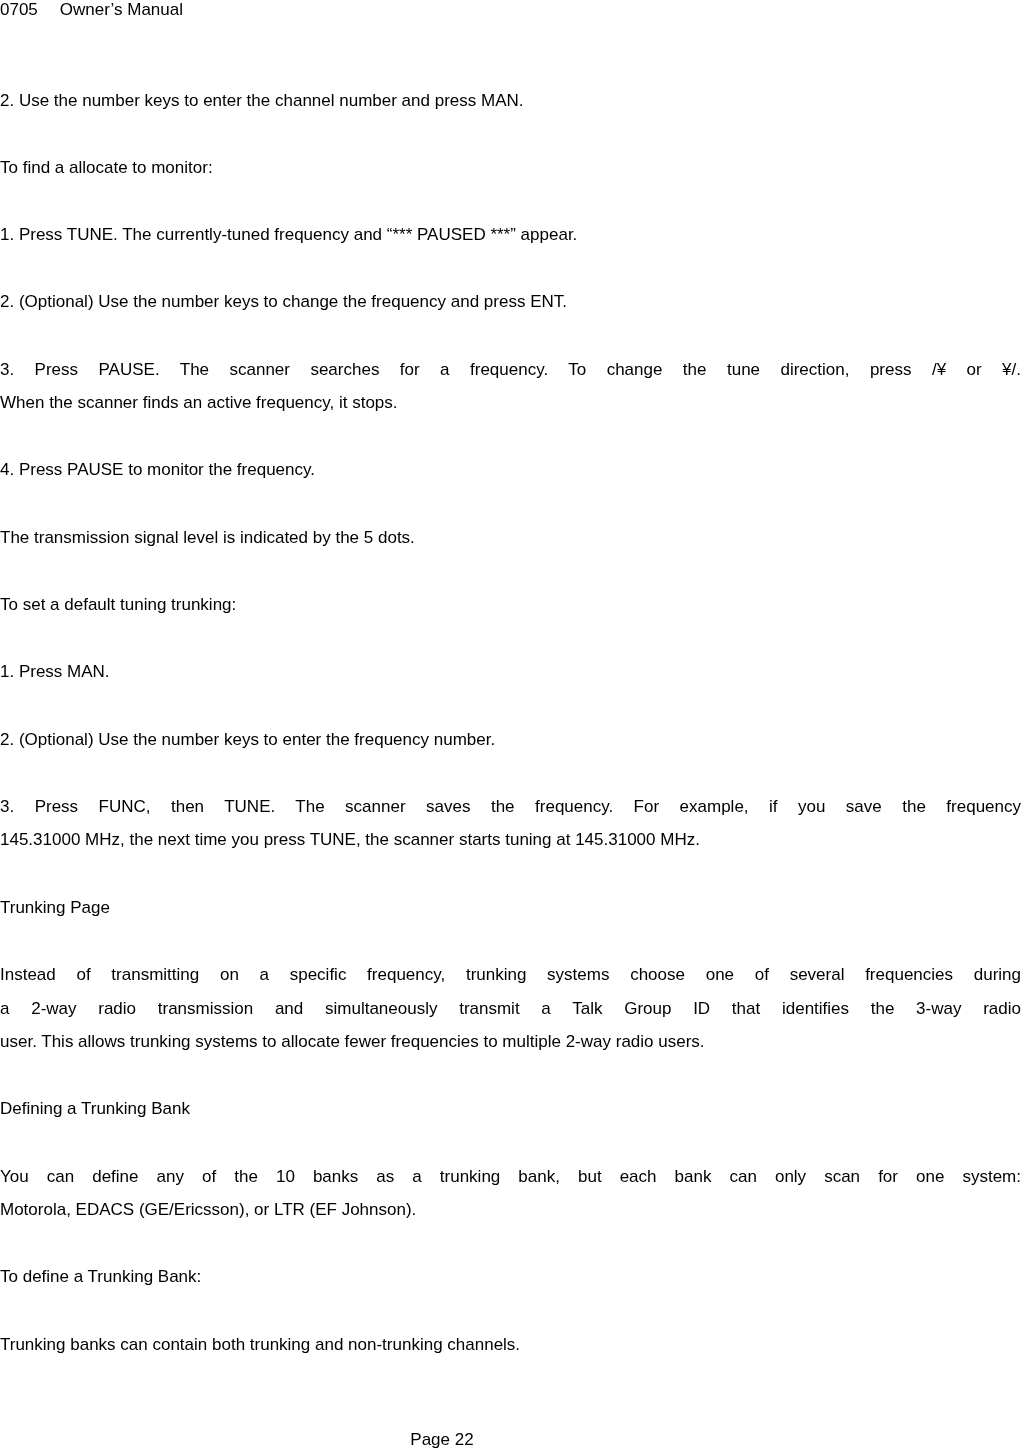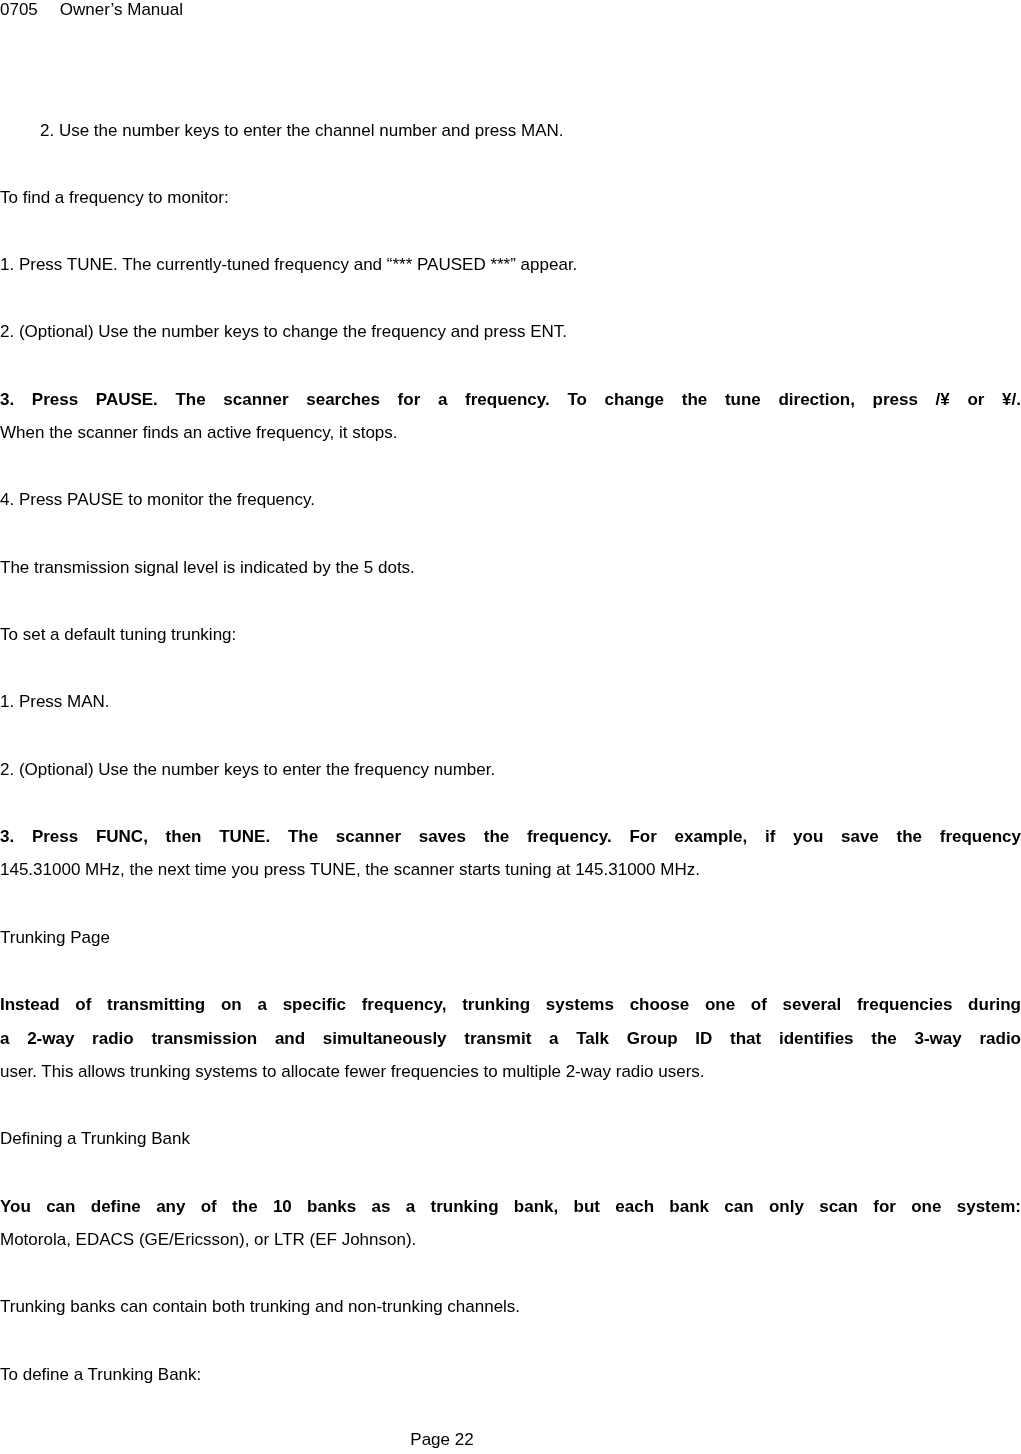--- a/index.html
+++ b/index.html
@@ -24,28 +24,26 @@
   }
   .hdr-title {
     display: inline-block;
     margin-left: 22px;
   }
   .para {
     line-height: 33.5px;
     margin: 33.8px 0 0 0;
   }
   .para.first {
-    margin-top: 87px;
-    padding-left: 40px;
+    margin-top: 57px;
   }
   .line { }
   .j {
     text-align: justify;
     text-align-last: justify;
-    font-weight: bold;
   }
   .footer {
     position: absolute;
     top: 1423px;
     left: 0;
     width: 884px;
     line-height: 33.5px;
     text-align: center;
   }
 </style>
@@ -56,21 +54,21 @@
 
   <div class="hdr">
     <span>0705</span><span class="hdr-title">Owner’s Manual</span>
   </div>
 
   <div class="para first">
     <div class="line">2. Use the number keys to enter the channel number and press MAN.</div>
   </div>
 
   <div class="para">
-    <div class="line">To find a frequency to monitor:</div>
+    <div class="line">To find a allocate to monitor:</div>
   </div>
 
   <div class="para">
     <div class="line">1. Press TUNE. The currently-tuned frequency and “*** PAUSED ***” appear.</div>
   </div>
 
   <div class="para">
     <div class="line">2. (Optional) Use the number keys to change the frequency and press ENT.</div>
   </div>
 
@@ -117,24 +115,24 @@
   <div class="para">
     <div class="line">Defining a Trunking Bank</div>
   </div>
 
   <div class="para">
     <div class="line j">You can define any of the 10 banks as a trunking bank, but each bank can only scan for one system:</div>
     <div class="line">Motorola, EDACS (GE/Ericsson), or LTR (EF Johnson).</div>
   </div>
 
   <div class="para">
-    <div class="line">Trunking banks can contain both trunking and non-trunking channels.</div>
+    <div class="line">To define a Trunking Bank:</div>
   </div>
 
   <div class="para">
-    <div class="line">To define a Trunking Bank:</div>
+    <div class="line">Trunking banks can contain both trunking and non-trunking channels.</div>
   </div>
 
   <div class="footer">
     <span>Page 22</span>
   </div>
 
 </div>
 
 </body></html>

